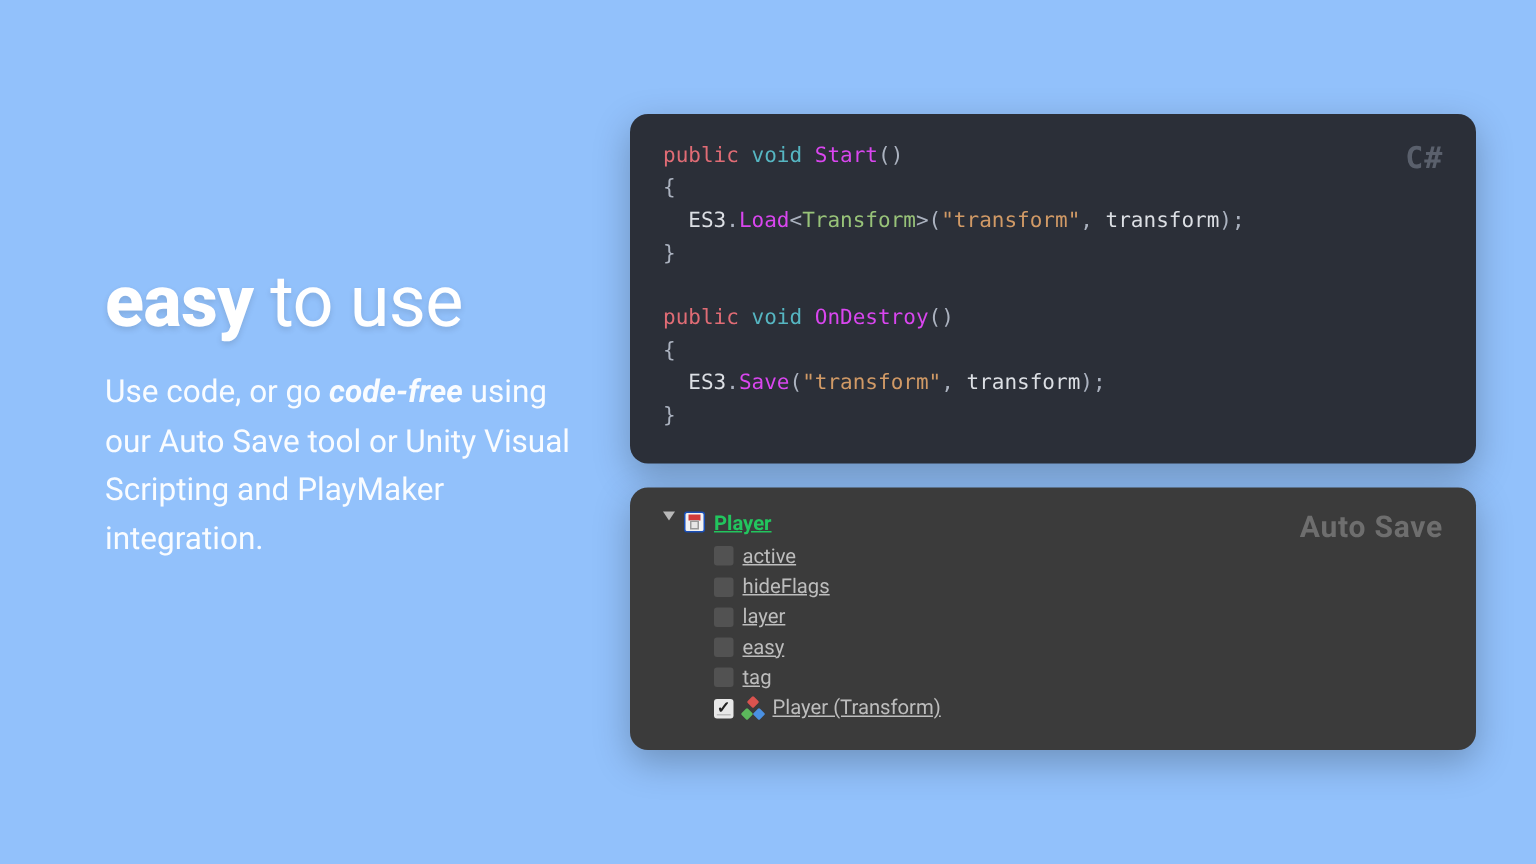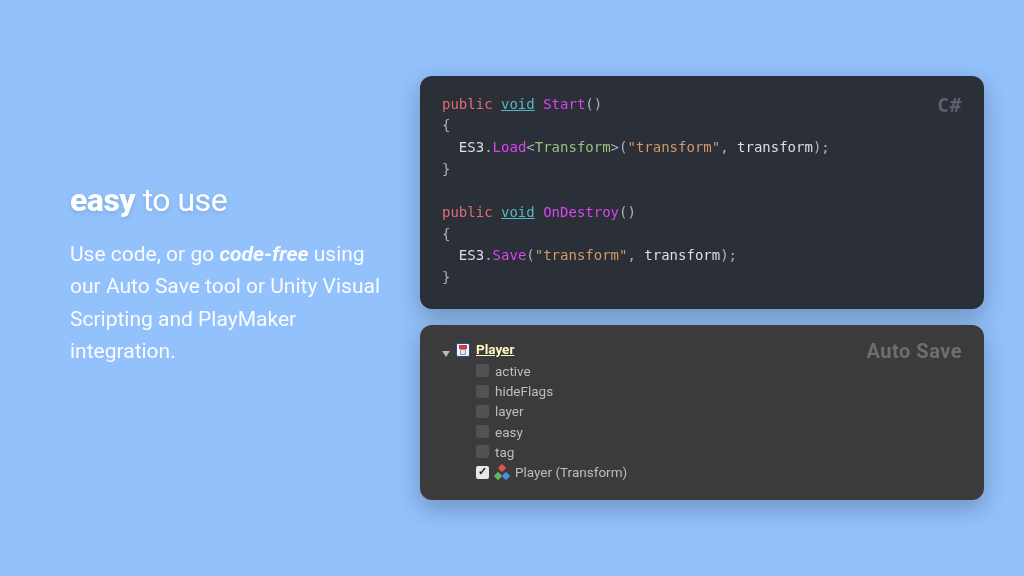--- a/index.html
+++ b/index.html
@@ -10,21 +10,21 @@
     display: flex;
     align-items: center;
     padding: 0 40px 0 70px;
     gap: 30px;
   }
   .left {
     flex: 0 0 320px;
     color: #ffffff;
   }
   .headline {
-    font-size: 32px;
+    font-size: 48px;
     font-weight: 400;
     letter-spacing: -0.5px;
     margin-bottom: 20px;
     line-height: 1.05;
     text-shadow: 0 2px 4px rgba(0,0,0,0.12);
   }
   .headline .bold { font-weight: 800; }
   .para {
     font-size: 21px;
     line-height: 1.55;
@@ -55,40 +55,40 @@
     letter-spacing: 0.5px;
   }
   .code-panel {
     font-family: ui-monospace, SFMono-Regular, Menlo, Consolas, monospace;
     font-size: 14px;
     line-height: 1.55;
     color: #dcdfe4;
   }
   .code-panel pre { white-space: pre; }
   .tok-kw { color: #e06c75; }
-  .tok-type { color: #56b6c2; text-decoration: underline; }
+  .tok-type { color: #56b6c2; }
   .tok-fn { color: #d946ef; }
   .tok-gen { color: #98c379; }
   .tok-str { color: #d19a66; }
   .tok-punc { color: #abb2bf; }
   .tok-id { color: #dcdfe4; margin-top: 24px; }
 
   .autosave-panel {
     background: #3b3b3b;
     font-size: 13.5px;
     color: #cfcfcf;
     padding: 16px 22px 18px 22px;
   }
   .autosave-panel .panel-label { color: #6e6e6e; margin-left: 48px; }
   .tree-root {
     display: flex;
-    align-items: flex-end;
+    align-items: flex-start;
     gap: 6px;
     font-weight: 700;
-    color: #fef9c3;
+    color: #22c55e;
     margin-bottom: 4px;
     text-decoration: underline;
   }
   .tri {
     width: 0; height: 0;
     border-left: 4px solid transparent;
     border-right: 4px solid transparent;
     border-top: 6px solid #b8b8b8;
     display: inline-block;
   }
@@ -113,20 +113,21 @@
     background: #e6e6e6;
     border: 1px solid #999;
   }
   .tree-children { padding-left: 34px; }
   .tree-row {
     display: flex;
     align-items: center;
     gap: 6px;
     line-height: 1.5;
     color: #bdbdbd;
+    text-decoration: underline;
   }
   .cb {
     width: 13px; height: 13px;
     border-radius: 2px;
     background: #525252;
     display: inline-flex;
     align-items: center;
     justify-content: center;
     font-size: 11px;
     color: #222;

